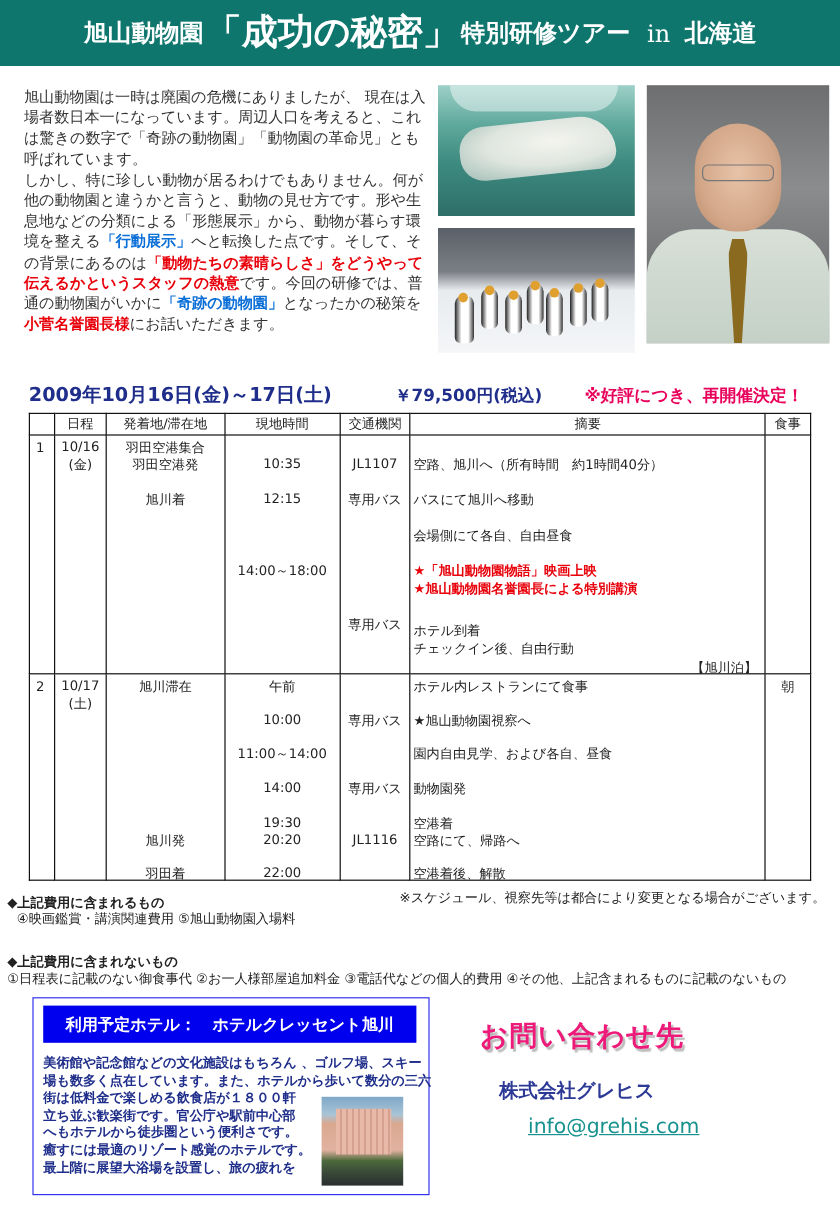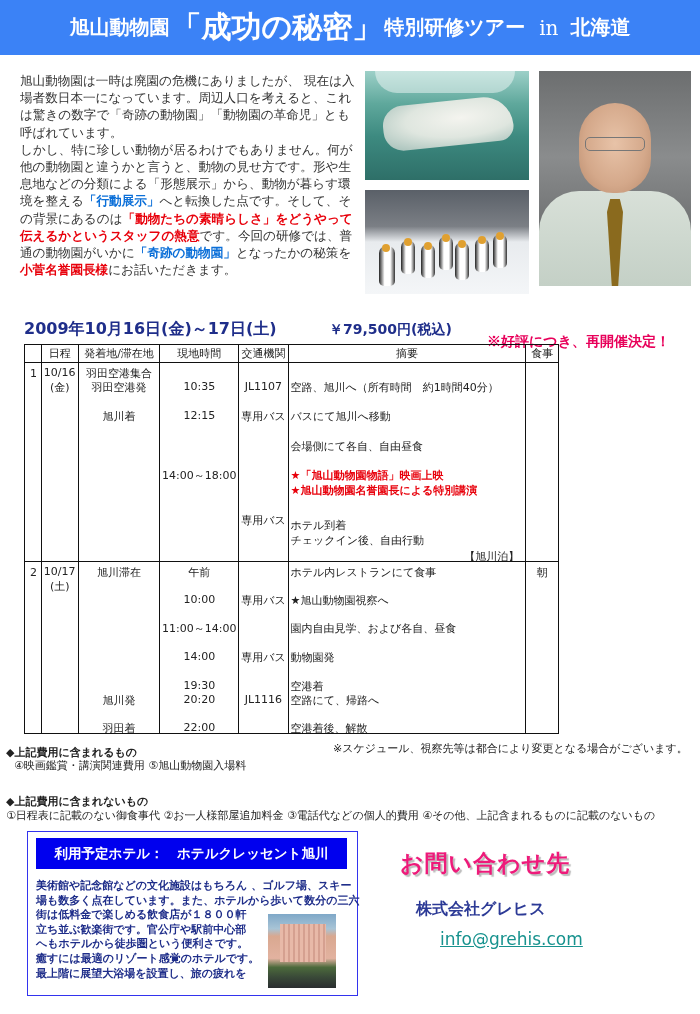--- a/index.html
+++ b/index.html
@@ -1,18 +1,18 @@
 <!DOCTYPE html>
 <html><head>
 <meta charset="utf-8">
 <style>
   * { margin:0; padding:0; box-sizing:border-box; }
   body { width:700px; height:1014px; background:#fff; position:relative; overflow:hidden;
          font-family:"DejaVu Sans", "Liberation Sans", sans-serif; color:#222; }
-  .banner { position:absolute; left:0; top:0; width:700px; height:55px; background:#3b82f6;
+  .banner { position:absolute; left:0; top:0; width:700px; height:55px; background:#0f766e;
             display:flex; align-items:center; justify-content:center; color:#fff; font-weight:bold; }
   .banner .b1 { font-size:20px; letter-spacing:0px; }
   .banner .b2 { font-size:30px; margin:0 2px; }
   .banner .b3 { font-size:20px; }
   .banner .b4 { font-family:"DejaVu Serif", "Liberation Serif", serif; font-weight:normal; font-size:20px; margin:0 12px 0 14px; }
   .banner .b5 { font-size:20px; }
 
   .intro { position:absolute; left:20px; top:72px; width:340px; font-size:12.6px; line-height:17.2px; color:#333; }
   .intro .blue { color:#0b6fd8; font-weight:bold; }
   .intro .red { color:#e8000b; font-weight:bold; }
@@ -33,23 +33,23 @@
   .photo-man .head { position:absolute; left:40px; top:32px; width:72px; height:90px; border-radius:36px 36px 34px 34px;
     background:radial-gradient(ellipse at 50% 45%,#e8c3a8 0%,#d4a88a 60%,#b88a6c 100%); }
   .photo-man .glass { position:absolute; left:46px; top:66px; width:60px; height:14px; border:1.5px solid #777; border-radius:5px; }
   .photo-man .jacket { position:absolute; left:0; top:120px; width:152px; height:95px;
     background:linear-gradient(180deg,#d8e0d8 0%,#c4d0c6 100%); border-radius:40px 40px 0 0; }
   .photo-man .tie { position:absolute; left:68px; top:128px; width:16px; height:87px; background:#8a6a1e; clip-path:polygon(20% 0,80% 0,100% 15%,70% 100%,30% 100%,0 15%); }
 
   .dateline { position:absolute; top:319px; left:24px; width:660px; height:22px; font-weight:bold; }
   .dateline .date { position:absolute; left:0; top:0; font-size:16px; color:#1f2e8a; }
   .dateline .price { position:absolute; left:305px; top:2px; font-size:14px; color:#1f2e8a; }
-  .dateline .notice { position:absolute; left:463px; top:14px; font-size:14px; color:#e8005a;font-family:Liberation Serif, serif; }
-
-  table.sched { position:absolute; left:24px; top:344px; width:535px; border-collapse:collapse; font-size:11px; color:#222; }
+  .dateline .notice { position:absolute; left:463px; top:2px; font-size:14px; color:#e8005a; }
+
+  table.sched { position:absolute; left:24px; top:344px; width:652px; border-collapse:collapse; font-size:11px; color:#222; }
   table.sched th, table.sched td { border:1.5px solid #111; vertical-align:top; }
   table.sched th { font-weight:normal; height:18px; text-align:center; vertical-align:middle; font-size:11px; }
   .cell { position:relative; }
   .ln { position:absolute; white-space:nowrap; }
   td .ln.c { left:0; right:0; text-align:center; }
   .red { color:#e8000b; font-weight:bold; }
 
   .note { position:absolute; left:333px; top:741px; font-size:11px; color:#222; }
   .incl { position:absolute; left:6px; top:746px; font-size:11px; line-height:13px; color:#222; }
   .incl .h { font-weight:bold; }

